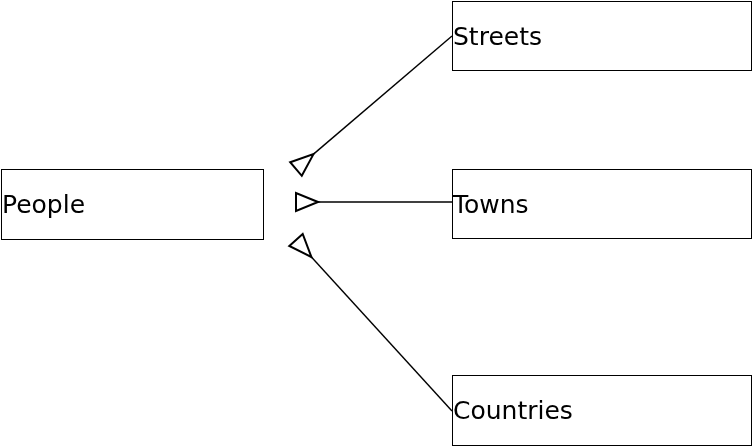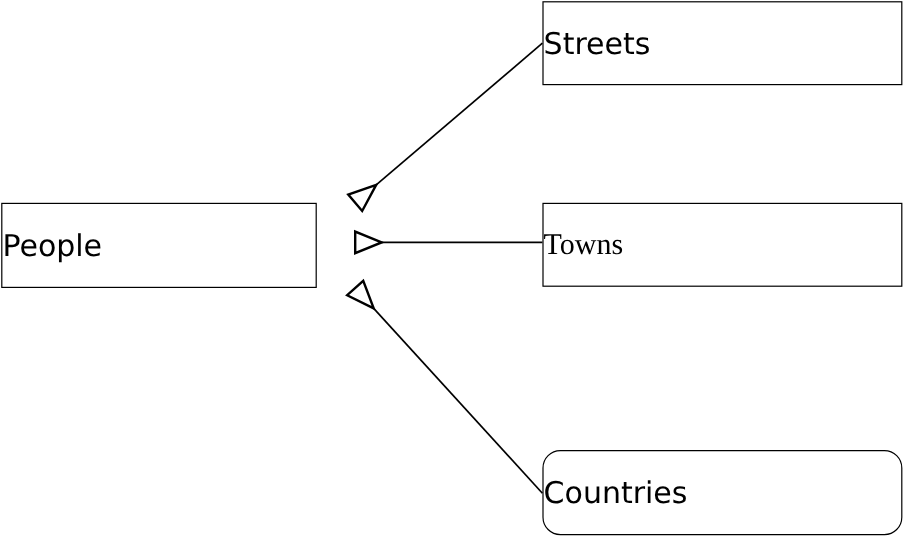--- a/index.html
+++ b/index.html
@@ -25,22 +25,22 @@
     justify-content: flex-start;
   }
   .node-label {
     font-size: 25px;
     line-height: 1;
     color: #000000;
     white-space: nowrap;
   }
   .node-people    { left: 1px;   top: 169px; width: 263px; height: 71px; }
   .node-streets   { left: 452px; top: 1px;   width: 300px; height: 70px; }
-  .node-towns     { left: 452px; top: 169px; width: 300px; height: 70px; font-family: Liberation Serif, serif; }
-  .node-countries { left: 452px; top: 375px; width: 300px; height: 71px; border-radius: 15px; }
+  .node-towns     { left: 452px; top: 169px; width: 300px; height: 70px; }
+  .node-countries { left: 452px; top: 375px; width: 300px; height: 71px; }
   .connector-layer {
     position: absolute;
     left: 0;
     top: 0;
     width: 753px;
     height: 448px;
     pointer-events: none;
   }
   .edge-line {
     stroke: #000000;

